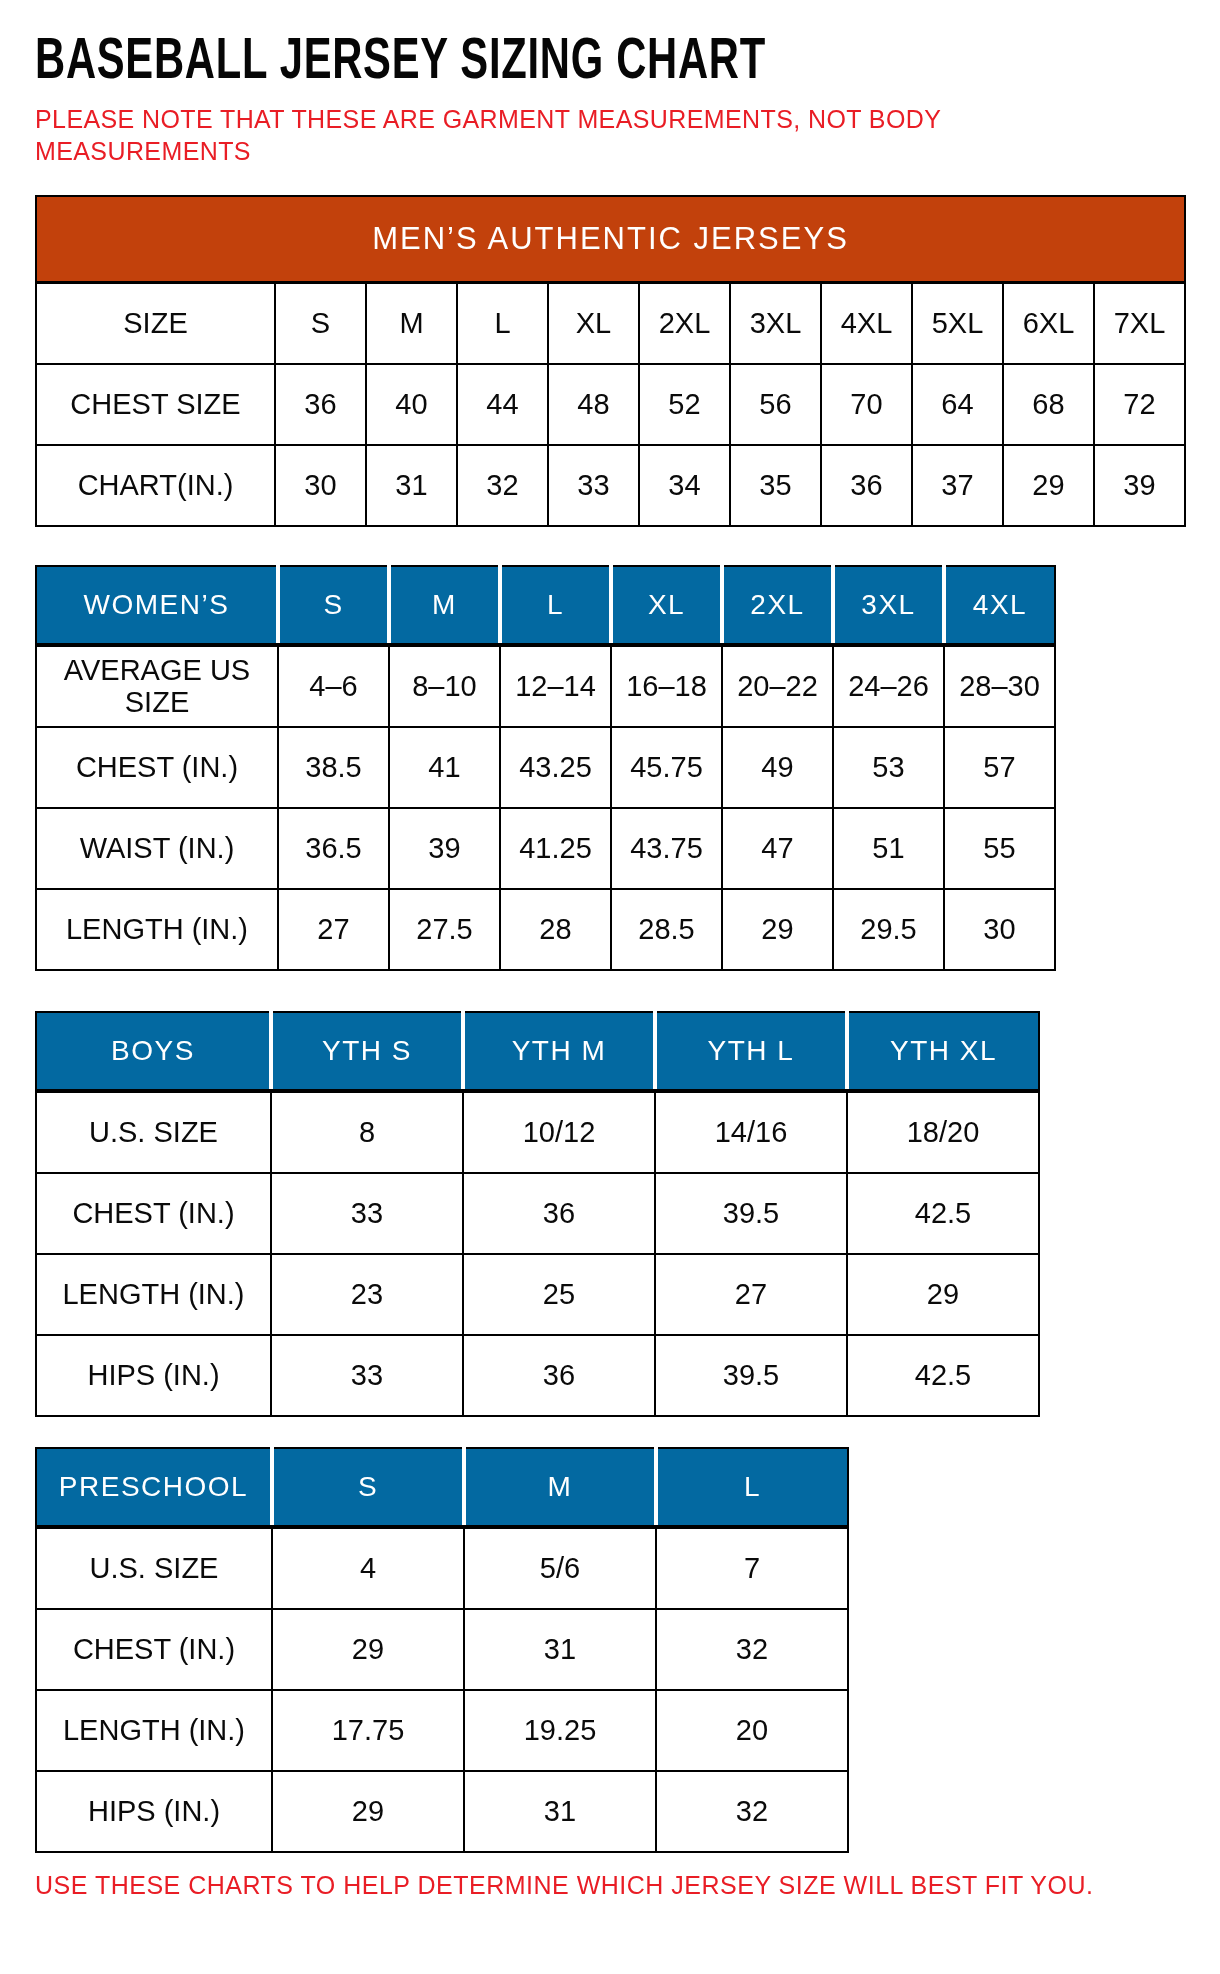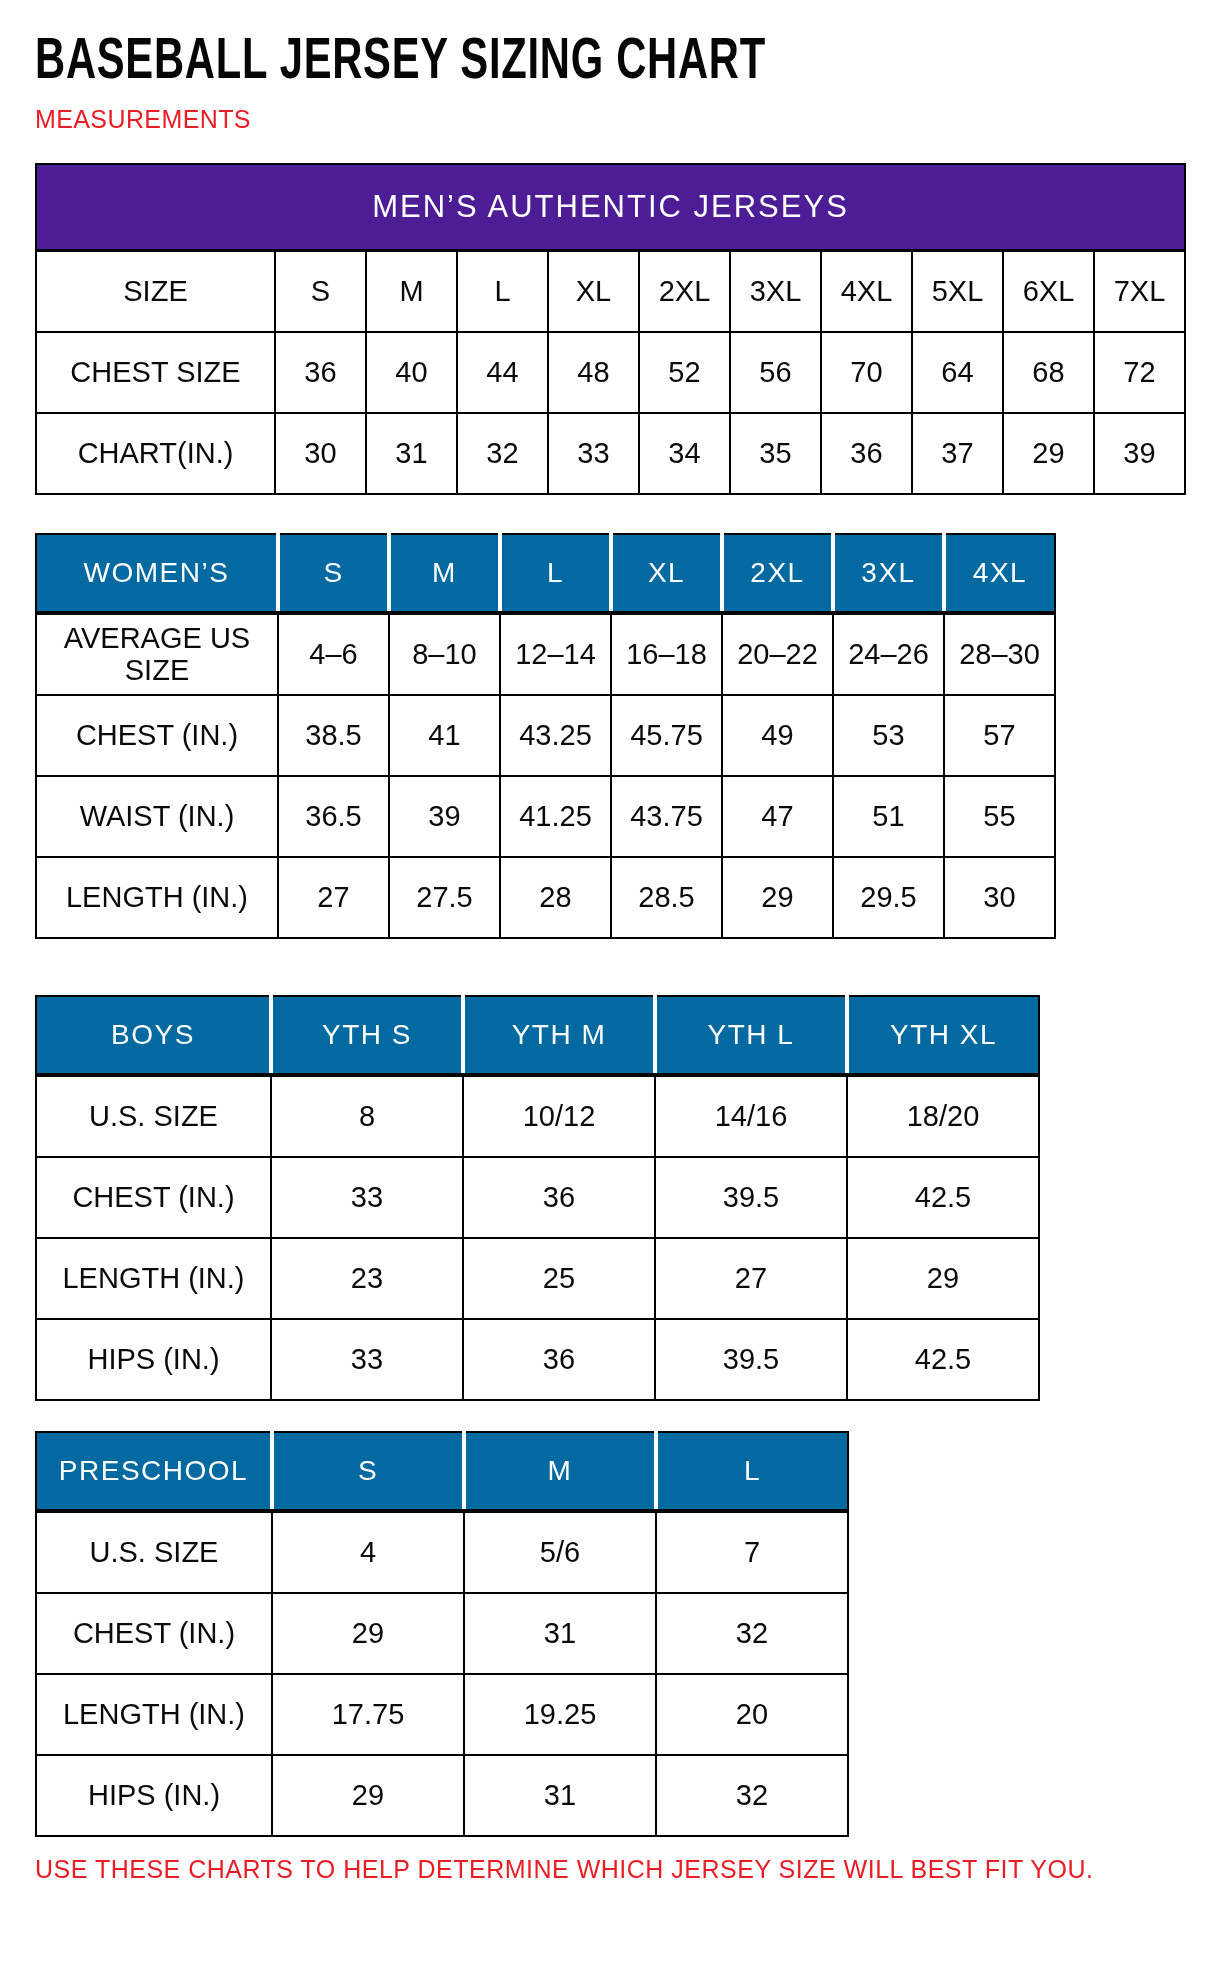--- a/index.html
+++ b/index.html
@@ -19,51 +19,52 @@
   table.tbl{border-collapse:collapse;table-layout:fixed;border:2px solid #000;}
   table.tbl td,table.tbl th{
     border:2px solid #000;text-align:center;vertical-align:middle;
     font-weight:normal;padding:0;overflow:hidden;
   }
   table.tbl td{font-size:29px;height:79px;color:#0a0a0a;}
 
   
   .mens{margin-top:28px;}
   .mens th.band{
-    background:#4c1d95;color:#ffffff;height:84px;font-size:31px;
+    background:#c2410c;color:#ffffff;height:84px;font-size:31px;
     letter-spacing:2px;border-bottom:3px solid #000;
   }
 
   
   tr.ghead th{
     background:#0369a1;color:#ffffff;height:76px;font-size:28px;
     letter-spacing:1.5px;border-bottom:4px solid #000;
     border-left:4px solid #fff;border-right:4px solid #fff;
   }
   tr.ghead th:first-child{border-left:2px solid #000;}
   tr.ghead th:last-child{border-right:2px solid #000;}
 
   .womens{margin-top:38px;}
-  .boys{margin-top:56px;padding-left:8px;}
+  .boys{margin-top:40px;padding-left:8px;}
   .preschool{margin-top:30px;}
   .multiline{line-height:1.12;}
 
   .footer{
     margin-top:18px;font-size:25px;color:#e91d25;letter-spacing:0.5px;
     white-space:nowrap;
   }
 </style>
 </head>
 <body>
 
 <div class="content">
 
   <h1 class="title">BASEBALL JERSEY SIZING CHART</h1>
 
   <div class="note">
+    <div>PLEASE NOTE THAT THESE ARE GARMENT MEASUREMENTS, NOT BODY</div>
     <div>MEASUREMENTS</div>
   </div>
 
   <table class="tbl mens">
     <colgroup>
       <col style="width:239px">
         <col style="width:91px">
         <col style="width:91px">
         <col style="width:91px">
         <col style="width:91px">

